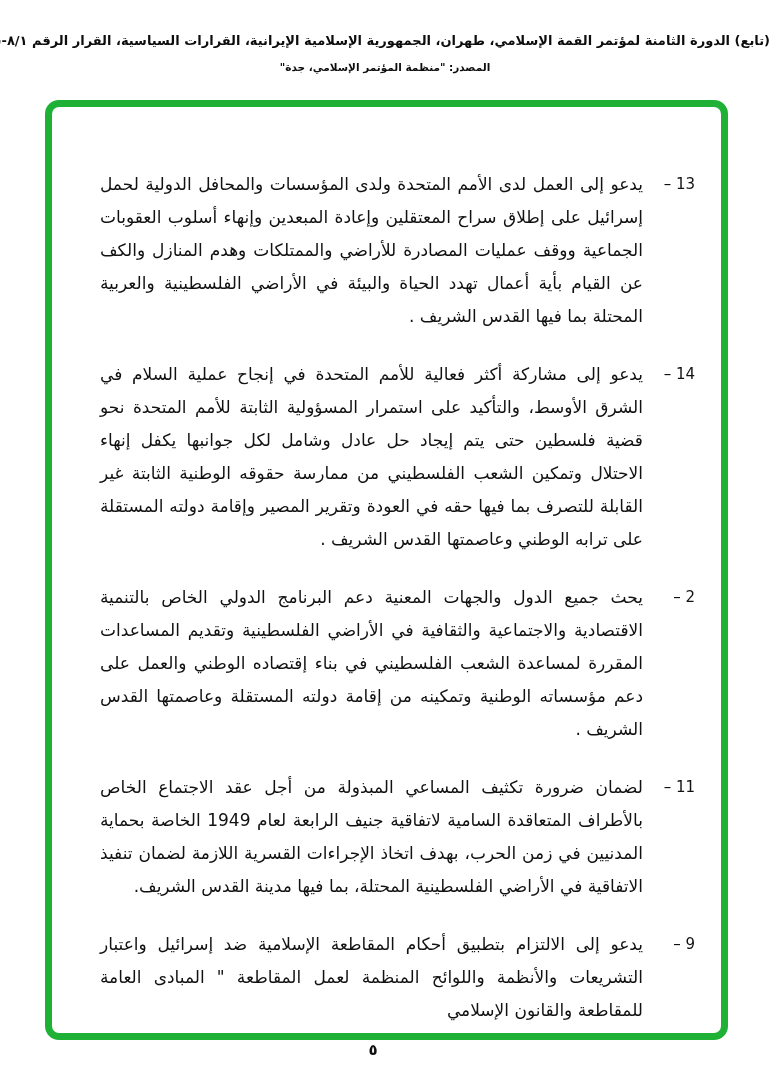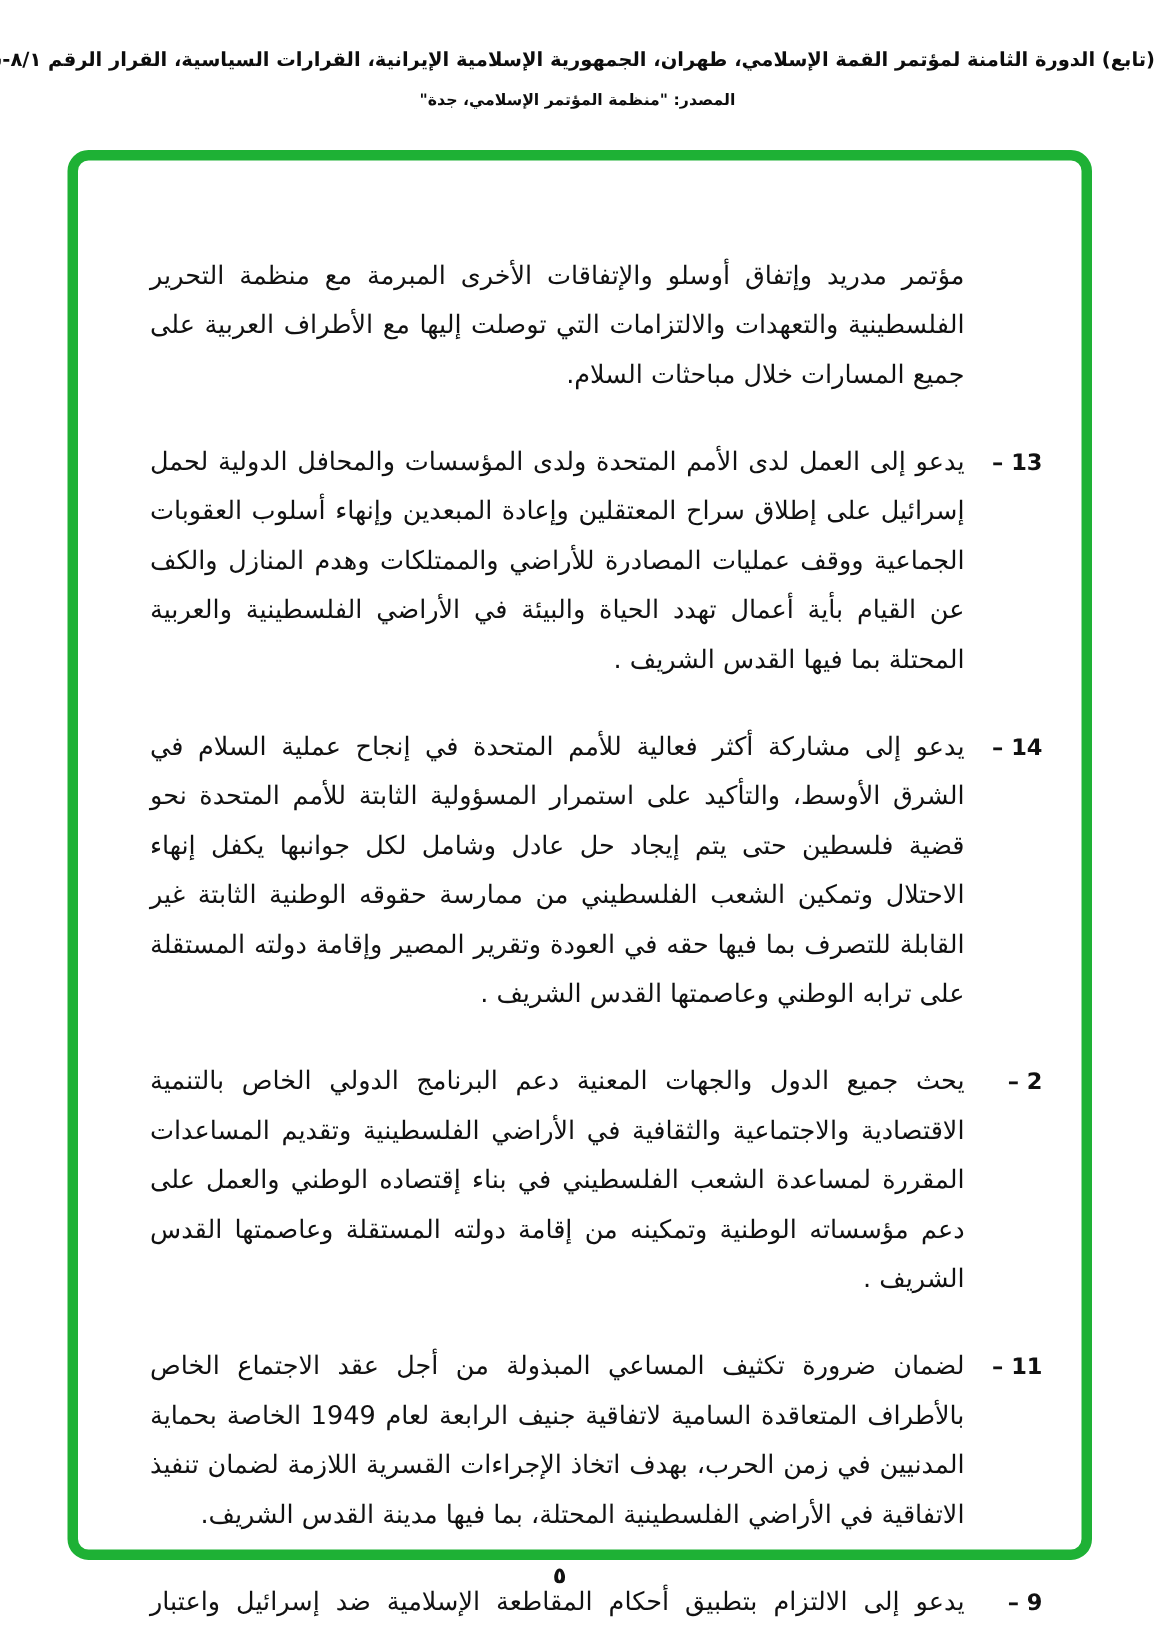--- a/index.html
+++ b/index.html
@@ -69,21 +69,21 @@
     text-align: justify;
   }
   .para:last-child { margin-bottom: 0; }
   .num {
     position: absolute;
     top: 0;
     right: -52px;
     width: 48px;
     text-align: right;
     font-size: 15px;
-    font-weight: 700;
+    font-weight: 400;
     white-space: nowrap;
   }
   .lead { font-weight: 400; }
   
   .pageno {
     position: absolute;
     top: 1041px;
     left: 0;
     right: 24px;
     direction: rtl;
@@ -98,21 +98,20 @@
 <div id="page">
 
   <header>
     <div class="hdr1">(تابع) الدورة الثامنة لمؤتمر القمة الإسلامي، طهران، الجمهورية الإسلامية الإيرانية، القرارات السياسية، القرار الرقم ٨/١-س(ق.إ)</div>
     <div class="hdr2">المصدر:  "منظمة المؤتمر الإسلامي، جدة"</div>
   </header>
 
   <div class="frame" style="border-color: rgb(30, 177, 53);"></div>
 
   <div class="content">
-    <div class="para">مؤتمر مدريد وإتفاق أوسلو والإتفاقات الأخرى المبرمة مع منظمة التحرير الفلسطينية والتعهدات والالتزامات التي توصلت إليها مع الأطراف العربية على جميع المسارات خلال مباحثات السلام.</div>
     <div id="items">
         <div class="para"><span class="num">13 –</span><b class="lead">يدعو</b> إلى العمل لدى الأمم المتحدة ولدى المؤسسات  والمحافل الدولية لحمل إسرائيل على إطلاق  سراح المعتقلين وإعادة المبعدين وإنهاء أسلوب العقوبات الجماعية ووقف عمليات المصادرة للأراضي والممتلكات وهدم المنازل والكف عن القيام بأية أعمال  تهدد الحياة والبيئة في الأراضي الفلسطينية والعربية المحتلة بما فيها القدس الشريف .</div>
         <div class="para"><span class="num">14 –</span><b class="lead">يدعو</b> إلى مشاركة أكثر فعالية للأمم المتحدة في إنجاح عملية السلام في الشرق الأوسط، والتأكيد على استمرار المسؤولية الثابتة للأمم المتحدة نحو قضية فلسطين  حتى يتم إيجاد حل عادل وشامل لكل جوانبها يكفل إنهاء الاحتلال وتمكين الشعب الفلسطيني من ممارسة حقوقه الوطنية الثابتة غير القابلة للتصرف بما فيها  حقه في العودة وتقرير المصير وإقامة دولته المستقلة على ترابه الوطني وعاصمتها القدس الشريف .</div>
         <div class="para"><span class="num">2 –</span><b class="lead">يحث</b> جميع الدول والجهات المعنية دعم البرنامج الدولي الخاص بالتنمية الاقتصادية والاجتماعية والثقافية في الأراضي الفلسطينية وتقديم المساعدات المقررة لمساعدة الشعب الفلسطيني في بناء إقتصاده الوطني والعمل على دعم مؤسساته الوطنية وتمكينه من إقامة دولته المستقلة وعاصمتها القدس الشريف .</div>
         <div class="para"><span class="num">11 –</span><b class="lead">لضمان</b> ضرورة تكثيف  المساعي المبذولة من أجل عقد الاجتماع الخاص بالأطراف المتعاقدة السامية لاتفاقية جنيف الرابعة لعام 1949 الخاصة بحماية المدنيين في زمن الحرب، بهدف اتخاذ الإجراءات القسرية اللازمة لضمان تنفيذ  الاتفاقية في الأراضي الفلسطينية المحتلة، بما فيها مدينة القدس الشريف.</div>
         <div class="para"><span class="num">9 –</span><b class="lead">يدعو</b> إلى الالتزام بتطبيق أحكام المقاطعة الإسلامية ضد إسرائيل واعتبار التشريعات والأنظمة واللوائح المنظمة لعمل المقاطعة " المبادى  العامة للمقاطعة والقانون الإسلامي</div>
       </div>
   </div>
 
   <div class="pageno">٥</div>

